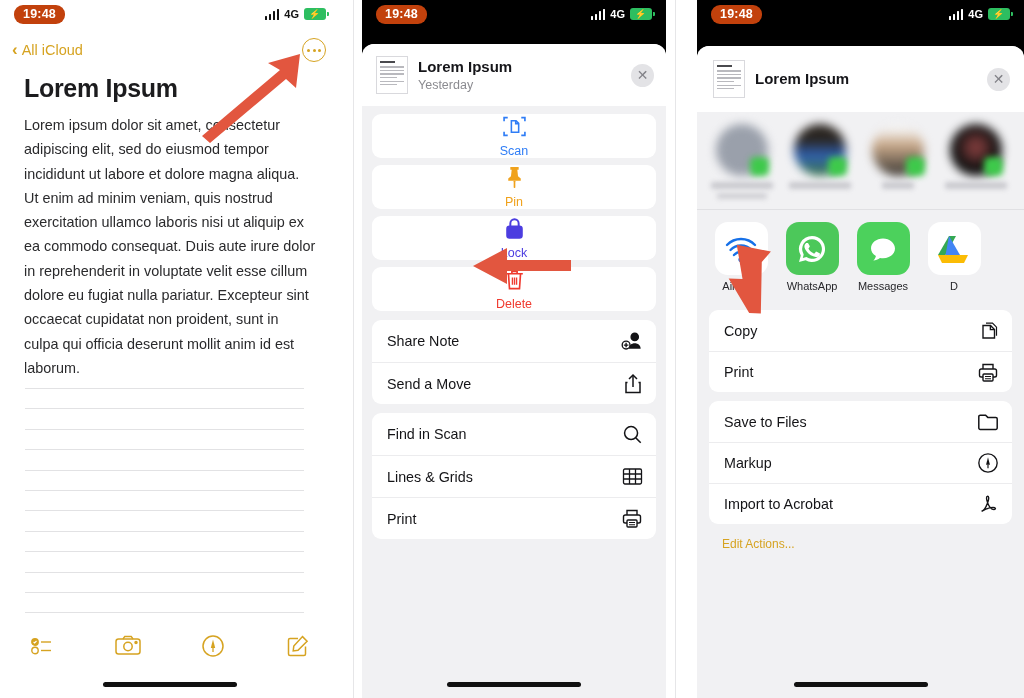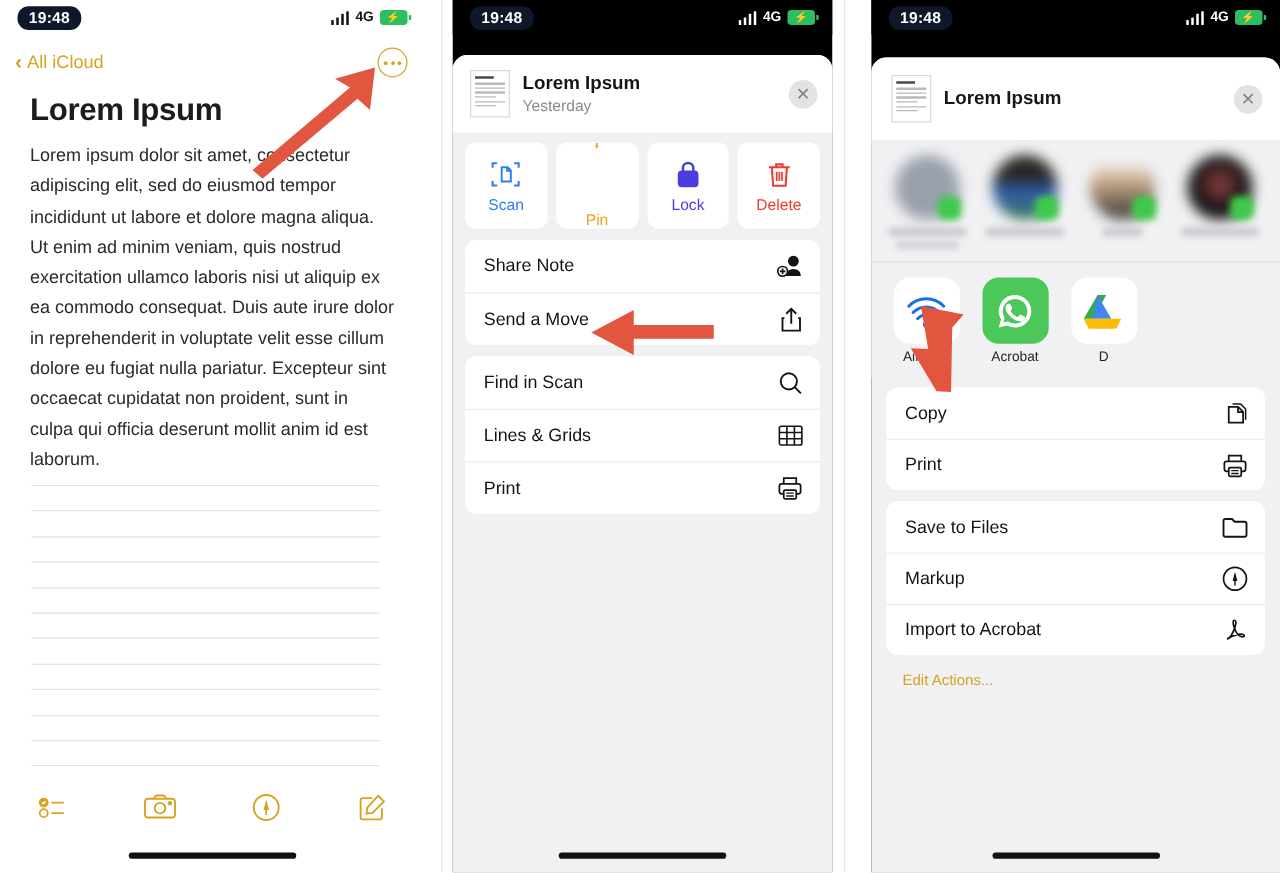--- a/index.html
+++ b/index.html
@@ -10,21 +10,21 @@
   
   .panel { position:absolute; top:0; height:698px; overflow:hidden; background:#ffffff; }
   #panel1 { left:0; width:340px; }
   #panel2 { left:362px; width:304px; }
   #panel3 { left:697px; width:327px; }
 
   .statusbar { position:relative; height:28px; display:flex; align-items:center;
      justify-content:space-between; padding:0 14px; }
   .sb-dark { background:#000; }
   .sb-light { background:#fff; }
-  .time-pill { background:#0f172a; color:#fff; font-size:12.5px; font-weight:bold;
+  .time-pill { background:#c2410c; color:#fff; font-size:12.5px; font-weight:bold;
      border-radius:9px; padding:2px 9px 3px; letter-spacing:.2px; }
   .sb-right { display:flex; align-items:center; gap:5px; }
   .bars { display:flex; align-items:flex-end; gap:1.5px; height:11px; }
   .bars i { display:block; width:2.5px; background:#111; border-radius:.5px; }
   .sb-dark .bars i { background:#fff; }
   .b1{height:4px}.b2{height:6px}.b3{height:8.5px}.b4{height:11px}
   .net { font-size:11px; font-weight:bold; color:#111; }
   .sb-dark .net { color:#fff; }
   .batt { position:relative; width:22px; height:11.5px; border-radius:3px;
      background:#2dbe60; display:flex; align-items:center; justify-content:center; }
@@ -62,25 +62,25 @@
   .doc-thumb .ln.t { background:#4a4a4e; width:62%; height:1.8px; margin-bottom:3.4px; }
   .doc-thumb .ln.s { width:70%; }
   .sh-txt { flex:1 1 auto; min-width:0; }
   .sh-title { font-size:15px; font-weight:bold; color:#16161a; line-height:1.25; }
   .sh-sub { font-size:12.5px; color:#8b8b90; margin-top:1px; }
   .close-btn { width:23px; height:23px; border-radius:50%; background:#e3e3e6;
      display:flex; align-items:center; justify-content:center; color:#828288;
      font-size:14px; line-height:1; flex:0 0 auto; }
 
   
-  .quick-row { display:flex; gap:7px; padding:8px 10px 0; }
+  .quick-row { display:flex; gap:7px; padding:8px 10px 0;flex-direction:column; }
   .quick { flex:1; background:#fff; border-radius:9px; height:69px; display:flex;
      flex-direction:column; align-items:center; justify-content:center; gap:5px; }
   .quick span.lbl { font-size:12.5px; }
-  .q-scan { color:#2f7df6; } .q-pin { color:#f0a21c;margin-top:44px; }
+  .q-scan { color:#2f7df6; } .q-pin { color:#f0a21c; }
   .q-lock { color:#4c3de0; } .q-del { color:#f03a2f; }
 
   
   .mgroup { background:#fff; border-radius:9px; margin:9px 10px 0; overflow:hidden; }
   .mrow { height:42px; display:flex; align-items:center; justify-content:space-between;
      padding:0 13px 0 15px; border-top:1px solid #ececee; }
   .mrow:first-child { border-top:none;justify-content:space-between; }
   .mrow .mlabel { font-size:14.3px; color:#141417; }
   .mrow .micon { color:#141417; display:flex; align-items:center; }
 
@@ -414,21 +414,29 @@
           </div>
           <div class="app-lbl">AirDrop</div>
         </div>
         <div class="app">
           <div class="app-ic" style="background:#4cc85a;">
             <svg width="34" height="34" viewBox="0 0 34 34" fill="#fff">
               <path d="M17 4a13 13 0 00-11.2 19.6L4 30l6.6-1.7A13 13 0 1017 4zm0 3.2a9.8 9.8 0 11-5.1 18.1l-.5-.3-3.6.9.9-3.5-.3-.6A9.8 9.8 0 0117 7.2z"></path>
               <path d="M13.3 11.6c-.3-.7-.6-.7-.9-.7h-.7c-.3 0-.7.1-1 .5-.4.4-1.3 1.3-1.3 3.1s1.4 3.6 1.6 3.9c.2.3 2.7 4.2 6.6 5.7 3.2 1.3 3.9 1 4.6.9.7-.1 2.2-.9 2.5-1.8.3-.9.3-1.6.2-1.8-.1-.2-.4-.3-.8-.5-.4-.2-2.2-1.1-2.6-1.2-.3-.1-.6-.2-.8.2-.2.4-.9 1.2-1.1 1.4-.2.2-.4.3-.8.1-.4-.2-1.6-.6-3.1-1.9-1.1-1-1.9-2.3-2.1-2.7-.2-.4 0-.6.2-.8l.6-.7c.2-.2.2-.4.3-.7.1-.3.1-.5 0-.7l-1.4-2.3z"></path>
             </svg>
           </div>
-          <div class="app-lbl">Acrobat</div>
+          <div class="app-lbl">WhatsApp</div>
+        </div>
+        <div class="app">
+          <div class="app-ic" style="background:#4cd15c;">
+            <svg width="34" height="34" viewBox="0 0 34 34" fill="#fff">
+              <path d="M17 6.5c-6.6 0-12 4.3-12 9.7 0 3.2 1.9 6 4.9 7.8-.3 1.8-1.3 3.4-2.7 4.6 2.5-.2 4.9-1.2 6.8-2.6 1 .2 2 .3 3 .3 6.6 0 12-4.3 12-9.7S23.6 6.5 17 6.5z"></path>
+            </svg>
+          </div>
+          <div class="app-lbl">Messages</div>
         </div>
         <div class="app">
           <div class="app-ic" style="background:#fff;">
             <svg width="34" height="30" viewBox="0 0 34 30">
               <path d="M12 2l-11 19h7.5L19 2z" fill="#34a853"></path>
               <path d="M12 2l11 19h-7.5L8.5 21z" fill="#4285f4"></path>
               <path d="M1 21l4 8h22l4-8z" fill="#fbbc05"></path>
             </svg>
           </div>
           <div class="app-lbl">D</div>

